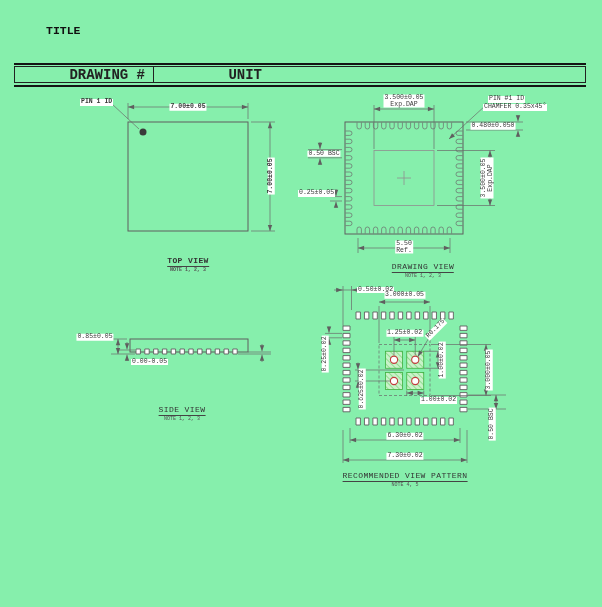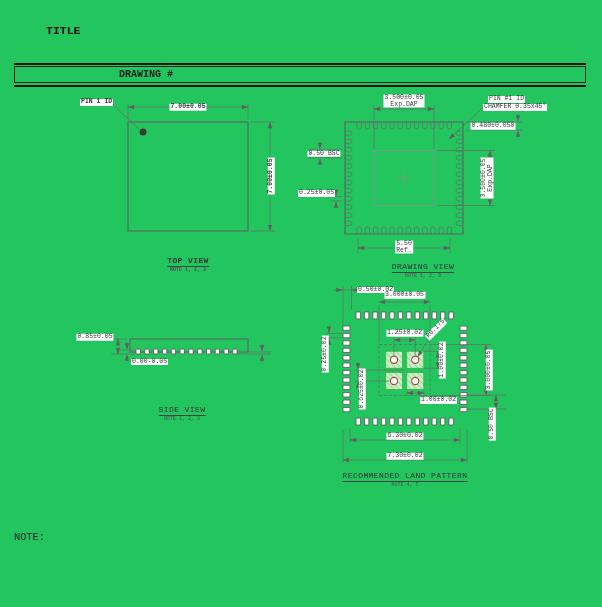--- a/index.html
+++ b/index.html
@@ -1,23 +1,23 @@
 <!DOCTYPE html>
 <html><head>
 <meta charset="utf-8">
 <style>
   html,body{margin:0;padding:0;background:#fff;}
-  .sheet{position:relative;width:602px;height:607px;background:#22c55e;overflow:hidden;
+  .sheet{position:relative;width:602px;height:607px;background:#86efac;overflow:hidden;
          font-family:"Liberation Mono",monospace;color:#222;}
   .abs{position:absolute;}
   
   .title-label{left:46px;top:24px;font-size:11.5px;font-weight:bold;color:#111;}
   .title-text{left:46px;top:38px;font-size:11.5px;color:#1c1c1c;white-space:nowrap;}
   .spec-outer{left:14px;top:63px;width:572px;border-top:2px solid #141414;border-bottom:2px solid #141414;padding:1px 0 2px 0;}
-  .spec-row{display:flex;border:1px solid #222;height:15px;align-items:center;font-size:10px;white-space:nowrap;padding-left:28px;}
+  .spec-row{display:flex;border:1px solid #222;height:15px;align-items:center;font-size:14px;white-space:nowrap;}
   .cell{height:100%;display:flex;align-items:center;box-sizing:border-box;}
   .c1{width:138px;justify-content:flex-end;padding-right:8px;font-weight:bold;}
   .c2{width:193px;padding-left:8px;border-left:1px solid #222;}
   .c3{width:117px;justify-content:flex-end;padding-right:8px;border-left:1px solid #222;font-weight:bold;}
   .c4{flex:1;padding-left:8px;border-left:1px solid #222;}
   
   .view{position:absolute;}
   .view svg{position:absolute;left:0;top:0;}
   .ln{stroke:#5f5f5f;stroke-width:1;fill:none;}
   .ln2{stroke:#909090;stroke-width:.8;fill:none;}
@@ -38,20 +38,21 @@
 </head>
 <body>
 
 <div class="sheet">
 
   <div class="abs title-label">TITLE</div>
 
   <div class="abs spec-outer">
     <div class="spec-row">
       <div class="cell c1">DRAWING #</div>
+      <div class="cell c3">UNIT</div>
     </div>
   </div>
 
   <div class="view" style="left:60px;top:95px;width:230px;height:185px;font-weight:bold;">
     <svg width="230" height="185" viewBox="0 0 230 185">
       <defs>
         <marker id="m-tv" viewBox="0 0 8 8" markerWidth="7" markerHeight="7" refX="7.5" refY="4" orient="auto-start-reverse" markerUnits="userSpaceOnUse">
           <path d="M0.5,1.5 L7.5,4 L0.5,6.5 Z" fill="#5f5f5f"></path>
         </marker>
       </defs>
@@ -234,26 +235,25 @@
     <div class="dim ctr" style="left:84.5px;top:51px;">1.25±0.02</div>
     <div class="dim r45" style="left:116px;top:47px;">R0.175</div>
     <div class="dim rot" style="left:121.5px;top:77.75px;">1.00±0.02</div>
     <div class="dim rot" style="left:168.5px;top:88px;">3.000±0.05</div>
     <div class="dim rot" style="left:5px;top:72px;">0.25±0.02</div>
     <div class="dim rot" style="left:42px;top:107px;">0.625±0.02</div>
     <div class="dim" style="left:100px;top:115px;">1.00±0.02</div>
     <div class="dim ctr" style="left:85px;top:154px;">6.30±0.02</div>
     <div class="dim ctr" style="left:85px;top:174px;">7.30±0.02</div>
     <div class="dim rot" style="left:172px;top:142px;">0.50 BSC</div>
-    <div class="vlabel" style="left:85px;top:189px;">RECOMMENDED LAND PATTERN</div>
+    <div class="vlabel" style="left:85px;top:189px;">RECOMMENDED VIEW PATTERN</div>
     <div class="vnote" style="left:85px;top:200px;">NOTE 4, 5</div>
   </div>
 
   <div class="abs notes">
-    <div>NOTE:</div>
     
     
     
     
     
     
   </div>
 
 </div>
 

